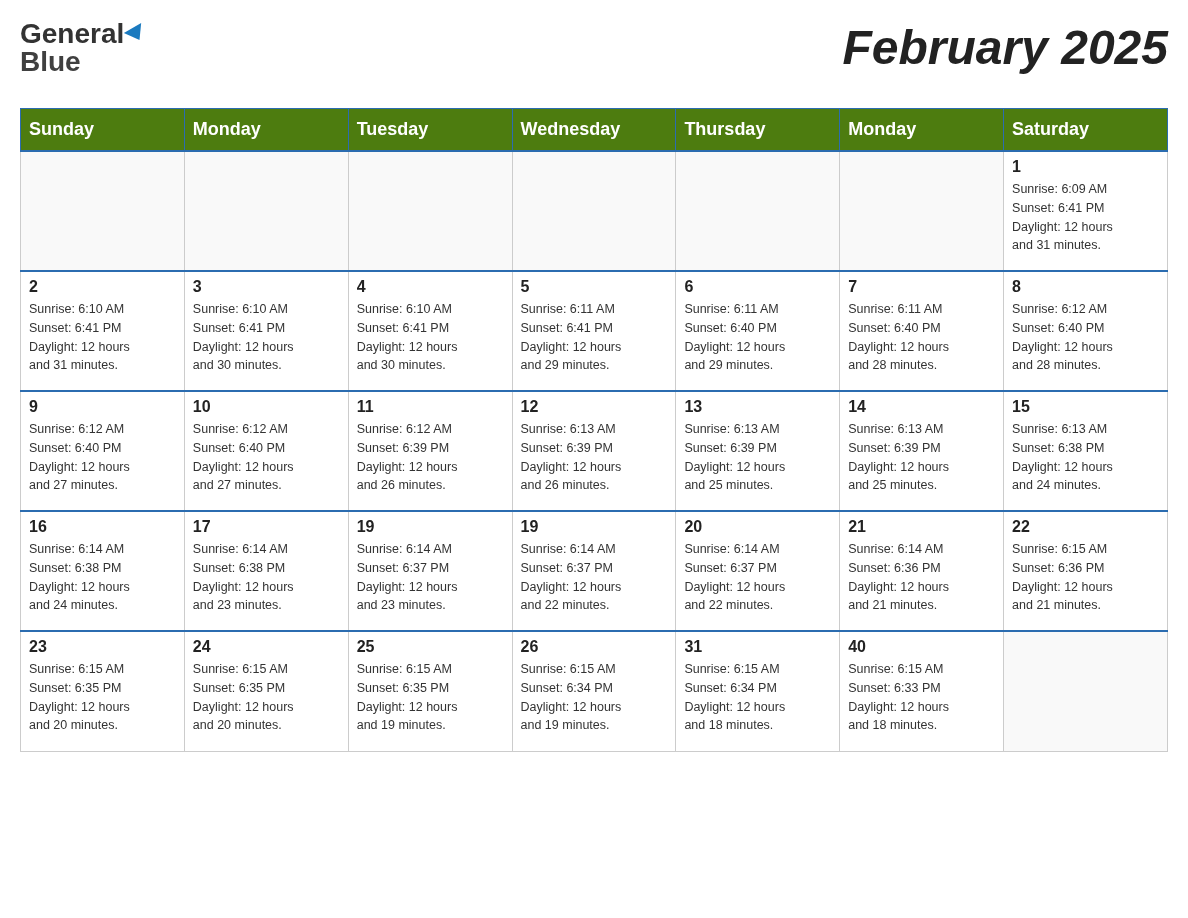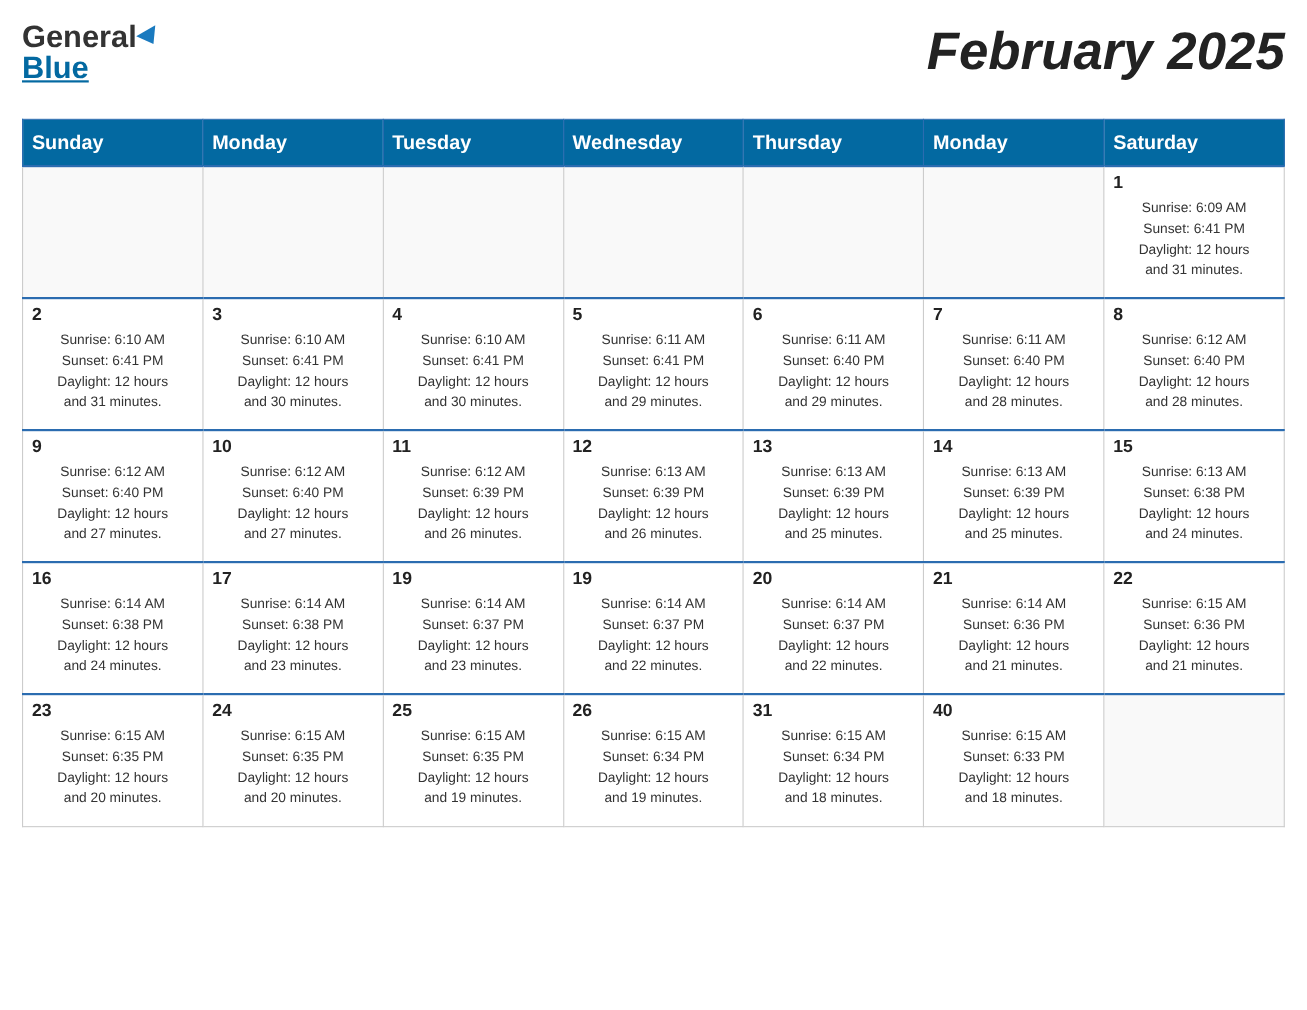--- a/index.html
+++ b/index.html
@@ -23,23 +23,22 @@
     }
     .logo-text-general {
       font-size: 28px;
       font-weight: bold;
       color: #333;
       line-height: 1;
     }
     .logo-text-blue {
       font-size: 28px;
       font-weight: bold;
-      color: #0369a1;
+      color: #404040;
       line-height: 1;
-      text-decoration: underline;
     }
     .logo-arrow {
       display: inline-block;
       width: 0;
       height: 0;
       border-left: 10px solid transparent;
       border-right: 10px solid transparent;
       border-top: 14px solid #1a7abf;
       transform: rotate(-30deg);
       margin-left: 2px;
@@ -61,21 +60,21 @@
     .location {
       font-size: 22px;
       color: #444;
       margin-top: 4px;
     }
     .calendar {
       width: 100%;
       border-collapse: collapse;
     }
     .calendar th {
-      background-color: #0369a1;
+      background-color: #4d7c0f;
       color: #fff;
       font-size: 18px;
       font-weight: 600;
       padding: 10px 8px;
       text-align: left;
       border: 1px solid #2b6cb0;
     }
     .calendar td {
       border: 1px solid #ccc;
       vertical-align: top;
@@ -90,21 +89,20 @@
     .day-number {
       font-size: 16px;
       font-weight: bold;
       color: #222;
       margin-bottom: 4px;
     }
     .day-info {
       font-size: 12.5px;
       color: #333;
       line-height: 1.5;
-      text-align: center;
     }
     .empty-cell {
       background: #f9f9f9;
     }
   </style>
 </head>
 <body>
 
 <div class="header">
   <div class="logo">

